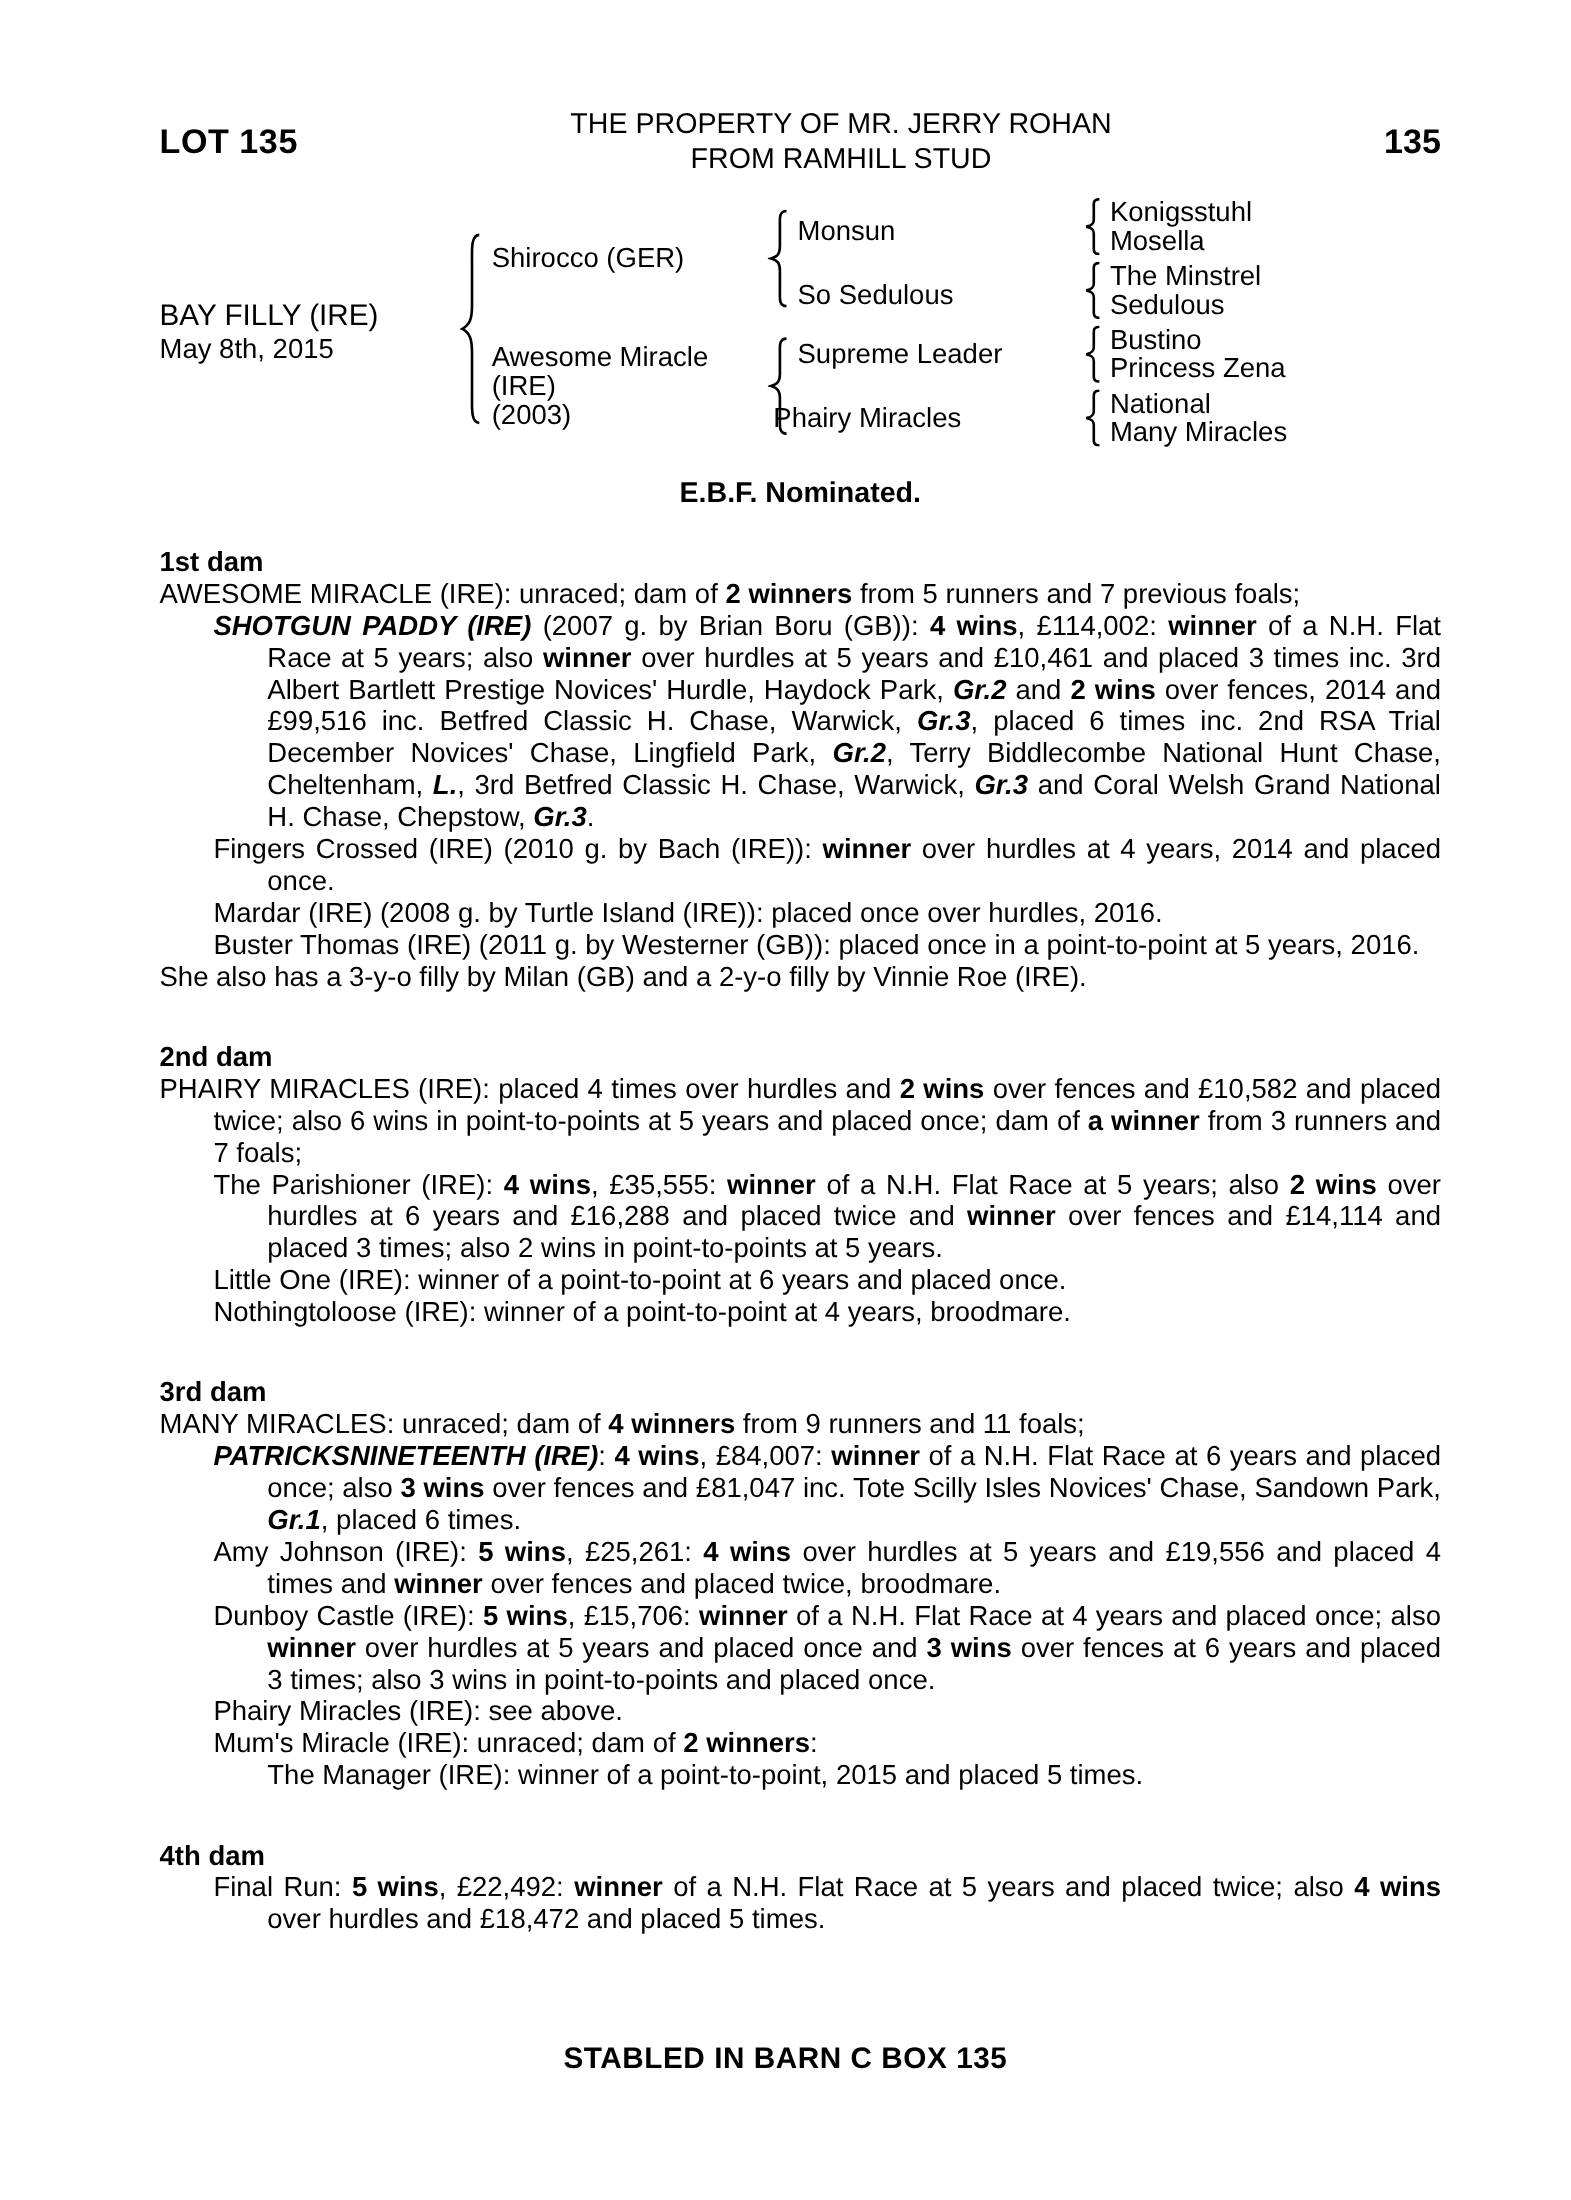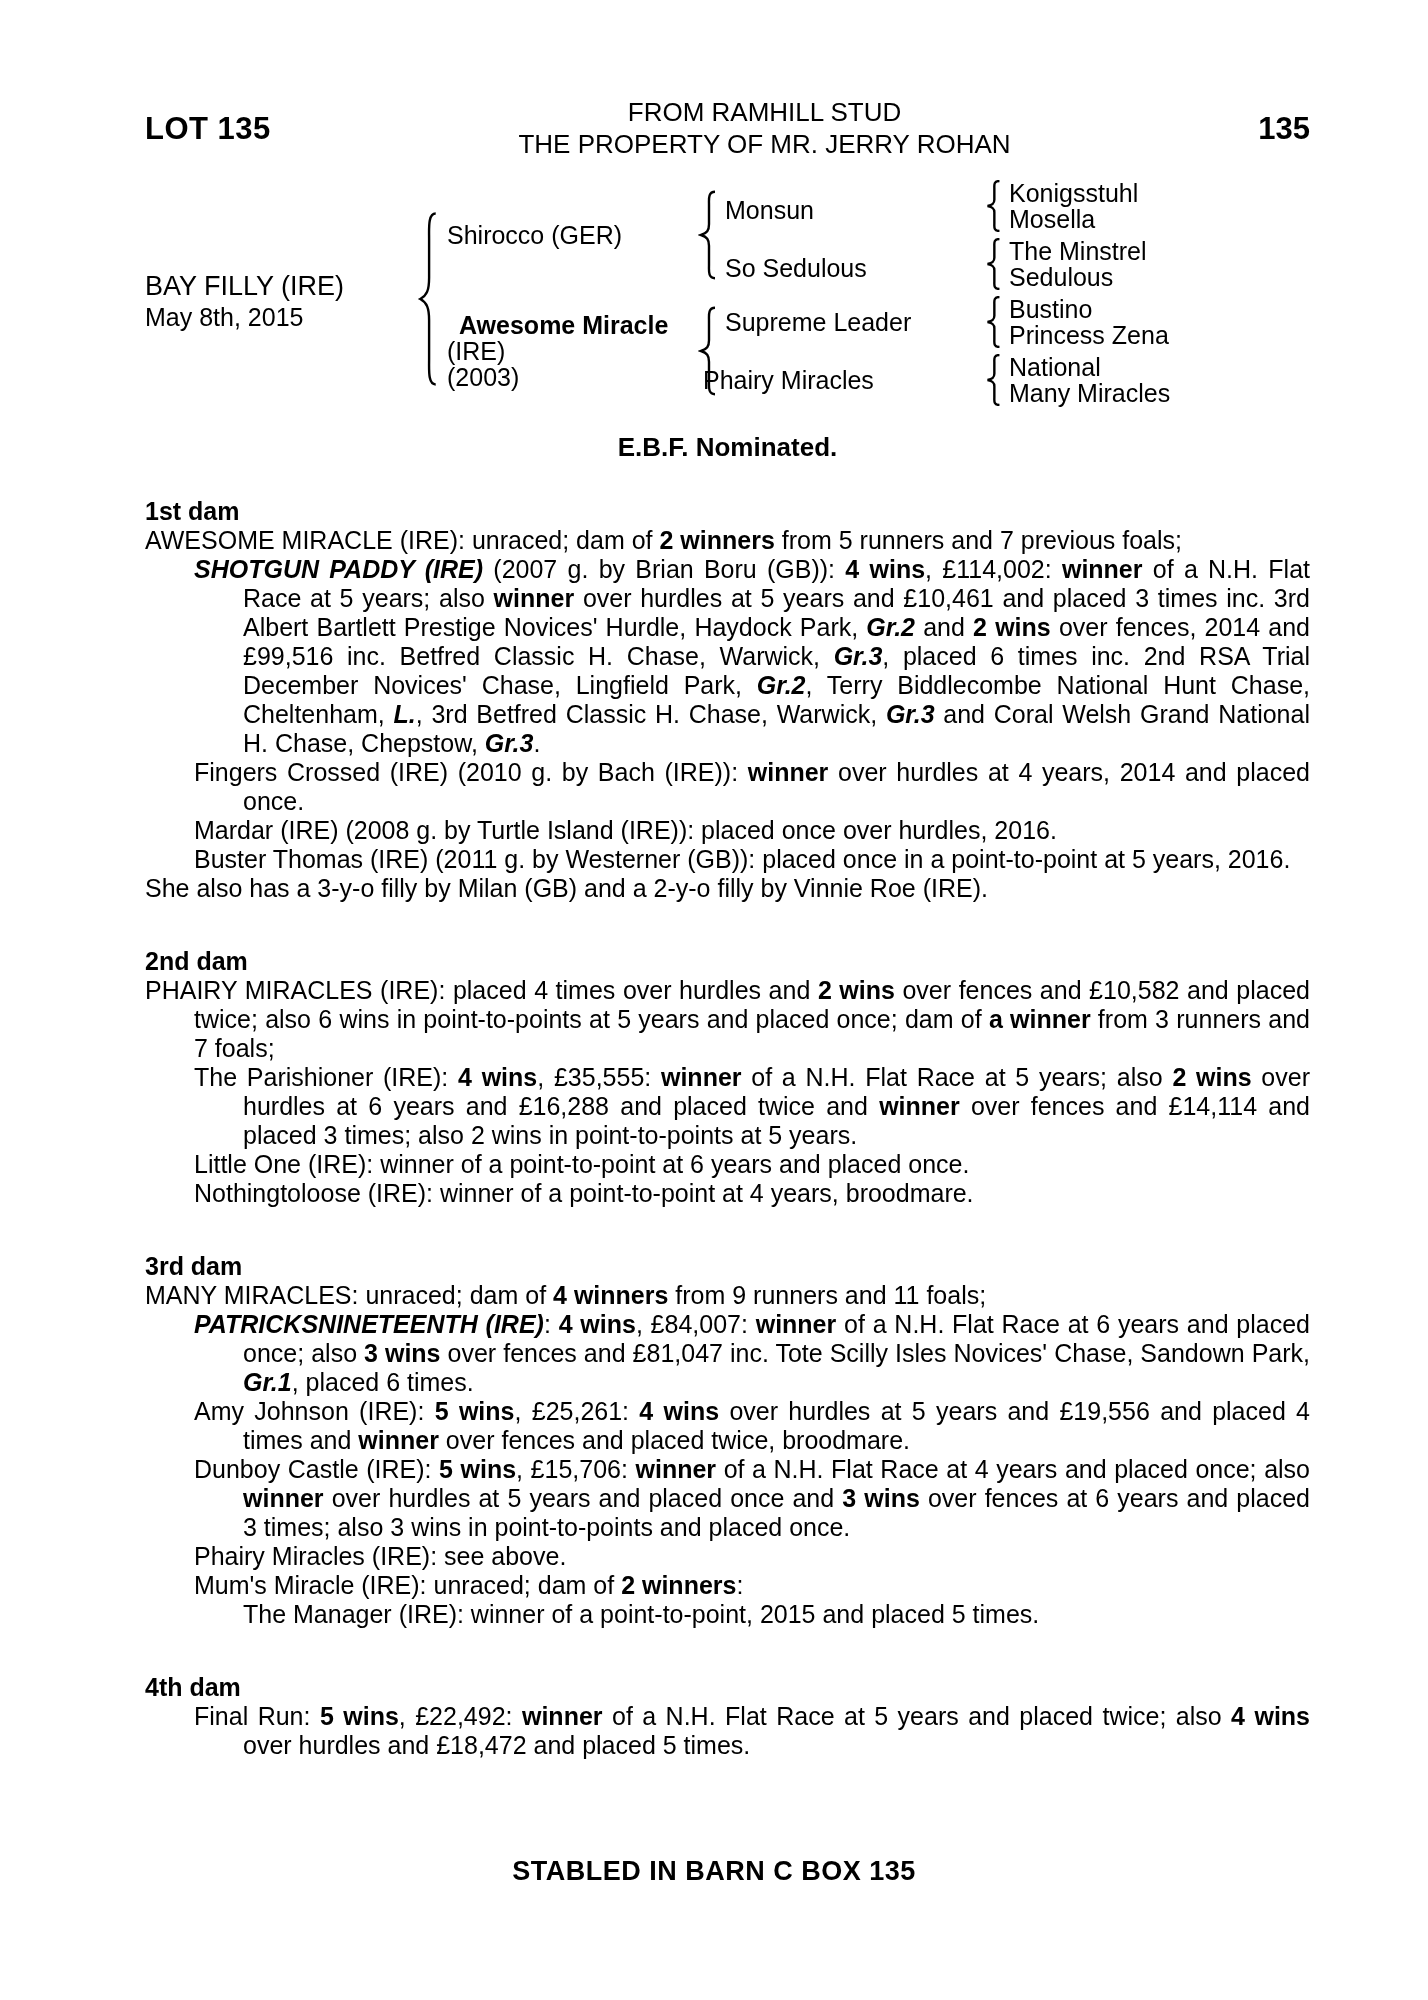--- a/index.html
+++ b/index.html
@@ -38,38 +38,38 @@
 </style>
 </head>
 <body>
 
 <div class="page">
   <div class="content">
 
     <div class="header">
       <div class="lot">LOT 135</div>
       <div class="consignor">
+        <div>THE PROPERTY OF MR. JERRY ROHAN</div>
         <div>FROM RAMHILL STUD</div>
-        <div>THE PROPERTY OF MR. JERRY ROHAN</div>
       </div>
       <div class="pagenum">135</div>
     </div>
 
     <div class="pedigree">
       <div class="ped subject-name" style="left:0;top:93px;">BAY FILLY (IRE)</div>
       <div class="ped subject-date" style="left:0;top:124px;">May 8th, 2015</div>
 
       <div class="brace" style="left:272px;top:30px;width:22px;height:178px;">
         <svg viewBox="0 0 20 100" preserveAspectRatio="none">
             <path d="M17 2 C10 2 11 10 11 16 L11 38 C11 45 9 48 3 50 C9 52 11 55 11 62 L11 84 C11 90 10 98 17 98" stroke="#000" stroke-width="2.4" fill="none" vector-effect="non-scaling-stroke"></path>
           </svg>
       </div>
 
       <div class="ped" style="left:302px;top:42px;">Shirocco (GER)</div>
-      <div class="ped" style="left:314px;top:132px;font-weight:bold;">Awesome Miracle</div>
+      <div class="ped" style="left:302px;top:132px;">Awesome Miracle</div>
       <div class="ped" style="left:302px;top:158px;">(IRE)</div>
       <div class="ped" style="left:302px;top:184px;">(2003)</div>
 
       <div class="brace" style="left:553px;top:10px;width:20px;height:90px;">
         <svg viewBox="0 0 20 100" preserveAspectRatio="none">
             <path d="M17 2 C10 2 11 10 11 16 L11 38 C11 45 9 48 3 50 C9 52 11 55 11 62 L11 84 C11 90 10 98 17 98" stroke="#000" stroke-width="2.4" fill="none" vector-effect="non-scaling-stroke"></path>
           </svg>
       </div>
       <div class="brace" style="left:553px;top:126px;width:20px;height:90px;">
         <svg viewBox="0 0 20 100" preserveAspectRatio="none">

